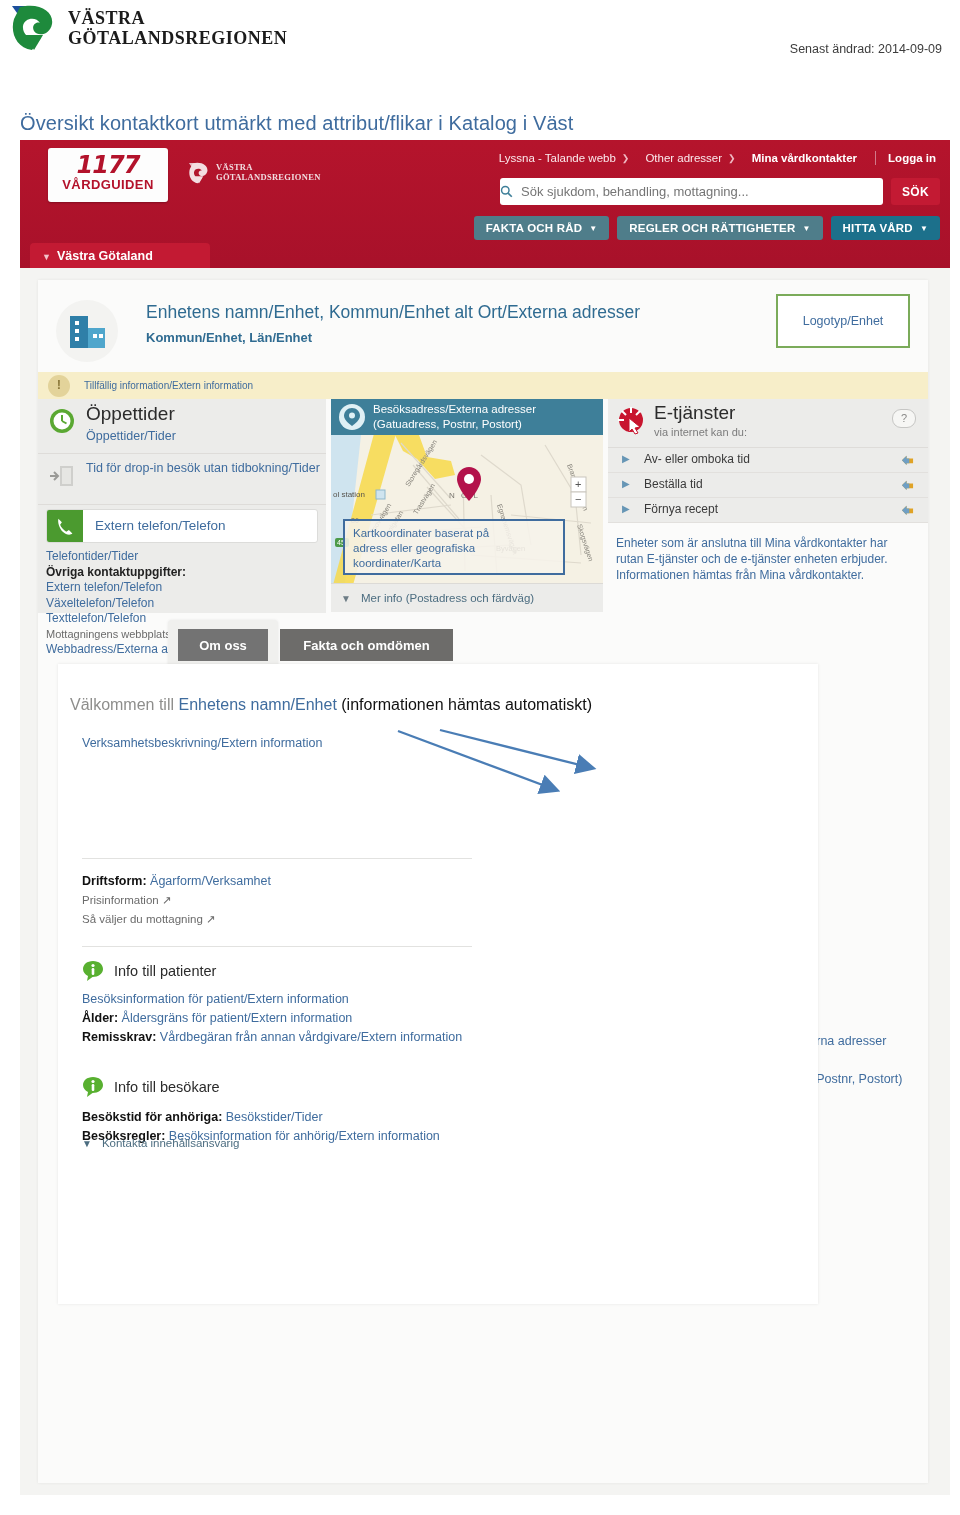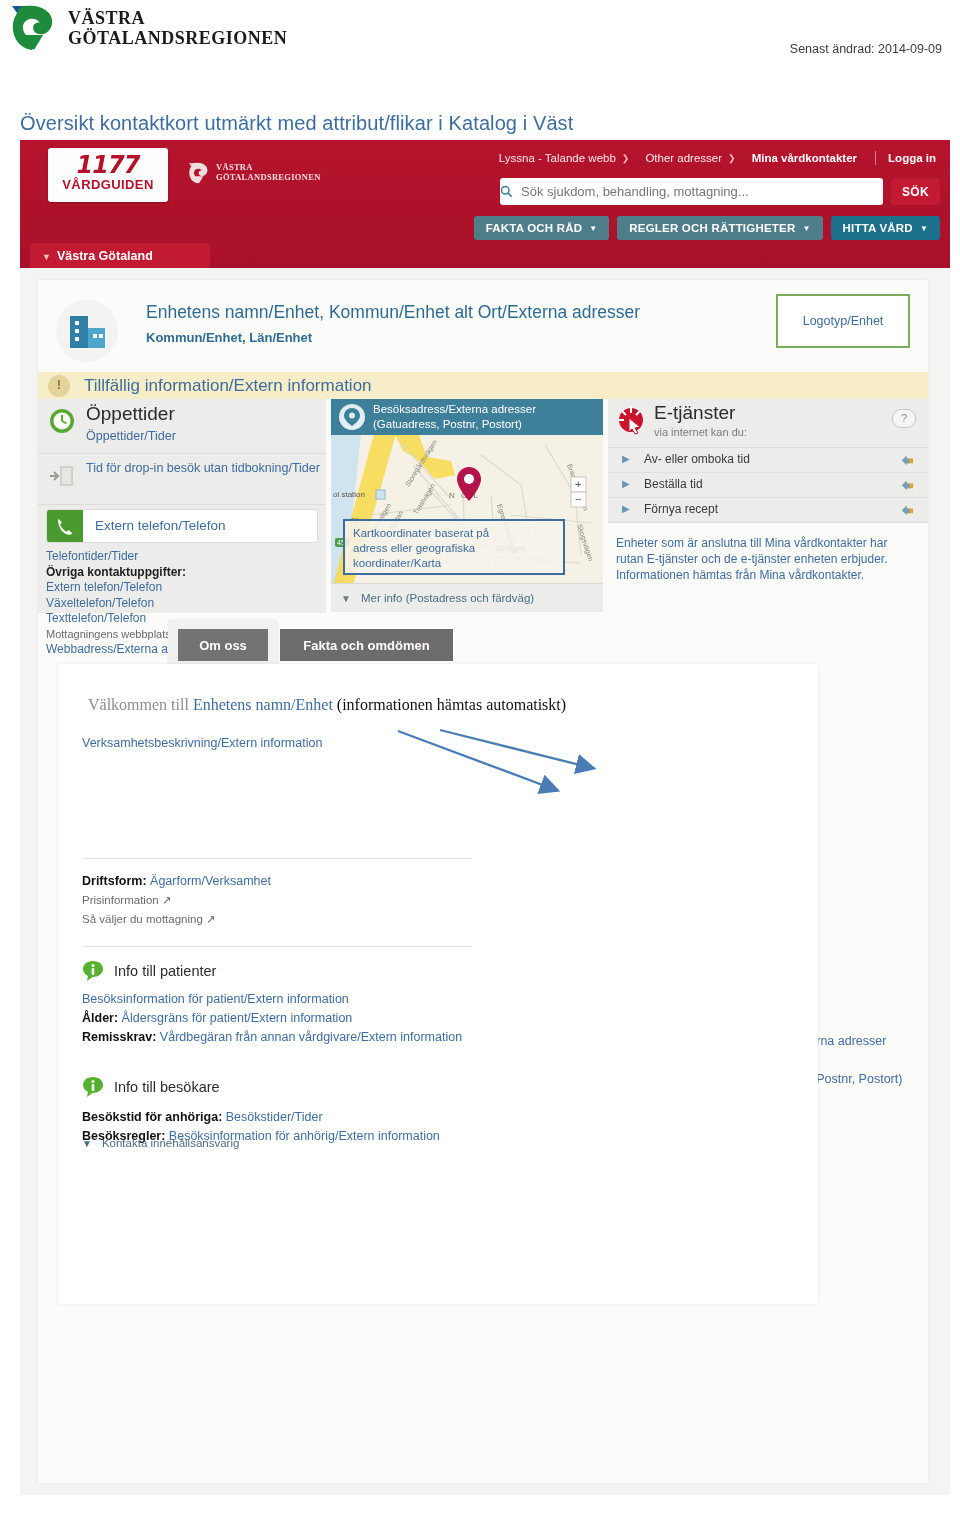--- a/index.html
+++ b/index.html
@@ -86,21 +86,21 @@
     background:#fff;display:flex;align-items:center;justify-content:center;
     font-size:12.5px;color:#3f6c9e;}
 
   
   .tempinfo{position:absolute;left:0;top:92px;width:890px;height:27px;background:#f7eec9;
     display:flex;align-items:center;}
   .tempinfo .warn{width:22px;height:22px;border-radius:50%;background:#e3d39a;margin:0 14px 0 10px;
     flex:0 0 auto;position:relative;}
   .tempinfo .warn:after{content:"!";position:absolute;left:0;right:0;top:2px;text-align:center;
     font-size:13px;font-weight:700;color:#8e7b3d;}
-  .tempinfo span{font-size:17px;color:#3f6c9e;}
+  .tempinfo span{font-size:10px;color:#3f6c9e;}
 
   
   .cols{position:absolute;left:0;top:119px;width:890px;height:212px;}
 
   .colL{position:absolute;left:0;top:0;width:288px;height:212px;}
   .blk{background:#ececea;border-bottom:1px solid #dedcd9;position:relative;}
   .blk .ic{position:absolute;left:10px;top:8px;width:28px;height:28px;}
   .oppet{height:54px;}
   .oppet .h{position:absolute;left:48px;top:4px;font-size:19px;color:#2b2b2b;}
   .oppet .s{position:absolute;left:48px;top:30px;font-size:12.5px;color:#3f6c9e;}
@@ -151,21 +151,21 @@
   .tabshadow{position:absolute;left:130px;top:0;width:110px;height:50px;background:#f0f0ee;
     border-radius:4px 4px 0 0;box-shadow:0 0 3px rgba(0,0,0,.08);}
   .tab{position:absolute;height:32px;display:flex;align-items:center;justify-content:center;
     font-size:13px;font-weight:700;color:#fff;}
   .tab.active{left:140px;top:9px;width:90px;background:#737373;}
   .tab.inactive{left:242px;top:9px;width:173px;background:#6d6c6a;}
 
   
   .panel{position:absolute;left:20px;top:384px;width:760px;height:640px;background:#fff;
     box-shadow:0 0 3px rgba(0,0,0,.09);}
-  .welcome{position:absolute;left:30px;top:30px;font-size:16px;line-height:22px;font-family:Liberation Serif, serif;}
+  .welcome{position:absolute;left:12px;top:30px;font-size:16px;line-height:22px;}
   .welcome .g{color:#8e8e8c;}
   .welcome .b{color:#3f6c9e;}
   .welcome .k{color:#111;}
   .vbesk{position:absolute;left:24px;top:72px;font-size:12.5px;color:#3f6c9e;}
   .hr1{position:absolute;left:24px;top:194px;width:390px;height:1px;background:#e2e2e0;}
   .drift{position:absolute;left:24px;top:208px;}
   .drift .line{font-size:12.5px;line-height:19px;}
   .drift .k{color:#111;font-weight:700;}
   .drift .b{color:#3f6c9e;}
   .drift .gray{color:#6b6b6b;font-size:11.5px;}

